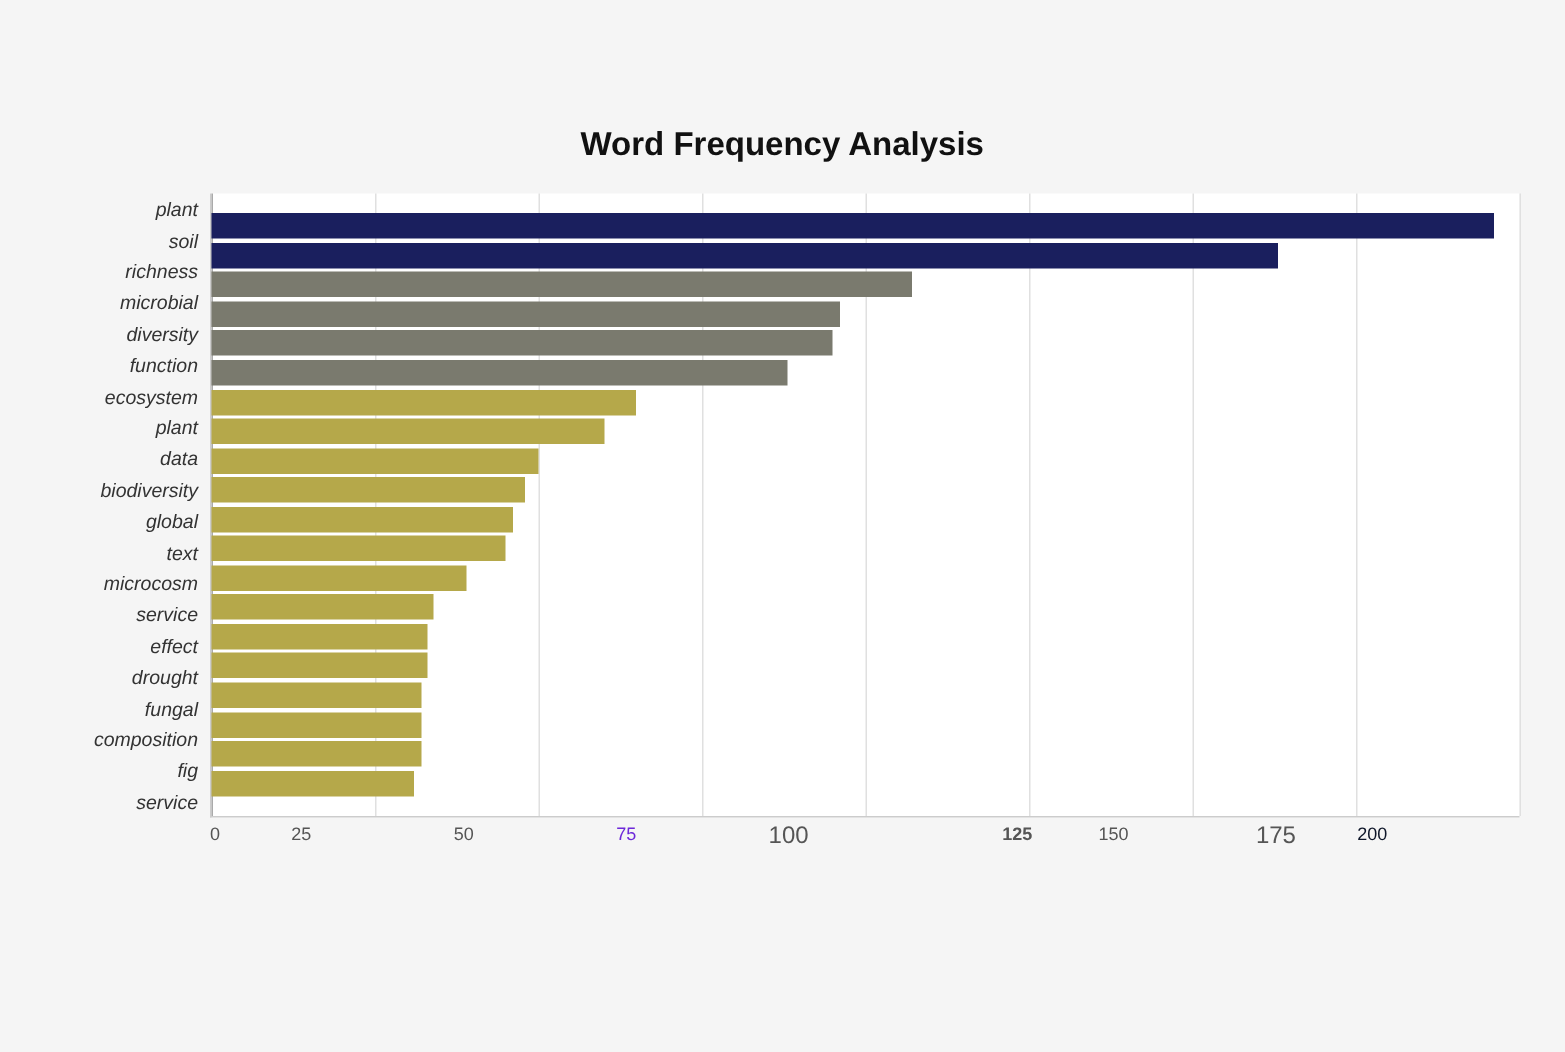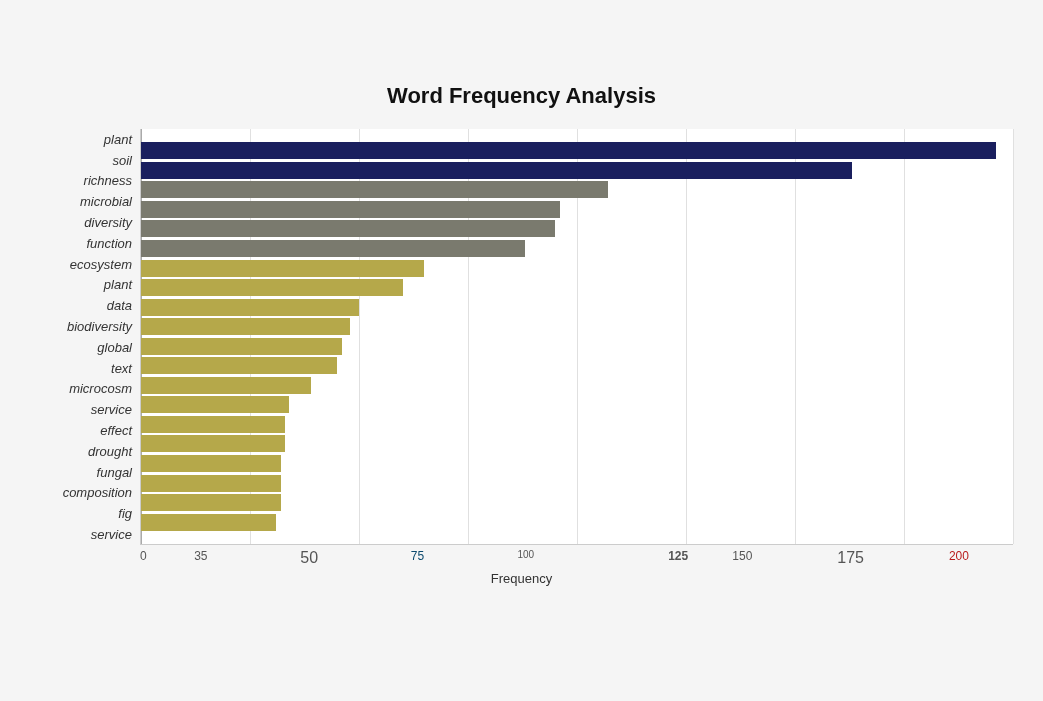--- a/index.html
+++ b/index.html
@@ -182,24 +182,23 @@
           </div>
           <div class="bar-row">
             <div class="bar" style="width: 15.5%; background-color: rgb(181, 168, 74); height: 17px;"></div>
           </div>
         </div>
     </div>
   </div>
 
   <div style="margin-left:110px; display:flex; padding-top:4px;" id="x-ticks-row">
       <span style="font-size: 12px; color: rgb(85, 85, 85); flex: 0 0 0px; text-align: left;">0</span>
-      <span style="font-size: 12px; color: rgb(85, 85, 85); flex: 1 1 0%; text-align: center;">35</span>
-      <span style="font-size: 16px; color: rgb(85, 85, 85); flex: 1 1 0%; text-align: center;">50</span>
-      <span style="font-size: 12px; color: #0c4a6e; flex: 1 1 0%; text-align: center;">75</span>
-      <span style="font-size: 10px; color: rgb(85, 85, 85); flex: 1 1 0%; text-align: center;">100</span>
+      <span style="font-size: 12px; color: rgb(85, 85, 85); flex: 1 1 0%; text-align: center;">25</span>
+      <span style="font-size: 12px; color: rgb(85, 85, 85); flex: 1 1 0%; text-align: center;">50</span>
+      <span style="font-size: 12px; color: #6d28d9; flex: 1 1 0%; text-align: center;">75</span>
+      <span style="font-size: 16px; color: rgb(85, 85, 85); flex: 1 1 0%; text-align: center;">100</span>
       <span style="font-size: 12px; color: rgb(85, 85, 85); flex: 1 1 0%; text-align: right; font-weight: bold;">125</span>
       <span style="font-size: 12px; color: rgb(85, 85, 85); flex: 1 1 0%; text-align: center;">150</span>
       <span style="font-size: 16px; color: rgb(85, 85, 85); flex: 1 1 0%; text-align: center;">175</span>
-      <span style="font-size: 12px; color: #b91c1c; flex: 1 1 0%; text-align: center;">200</span>
+      <span style="font-size: 12px; color: #0f172a; flex: 1 1 0%; text-align: left;">200</span>
     </div>
 
-  <div class="x-axis-label">Frequency</div>
 </div>
 
 </body></html>

